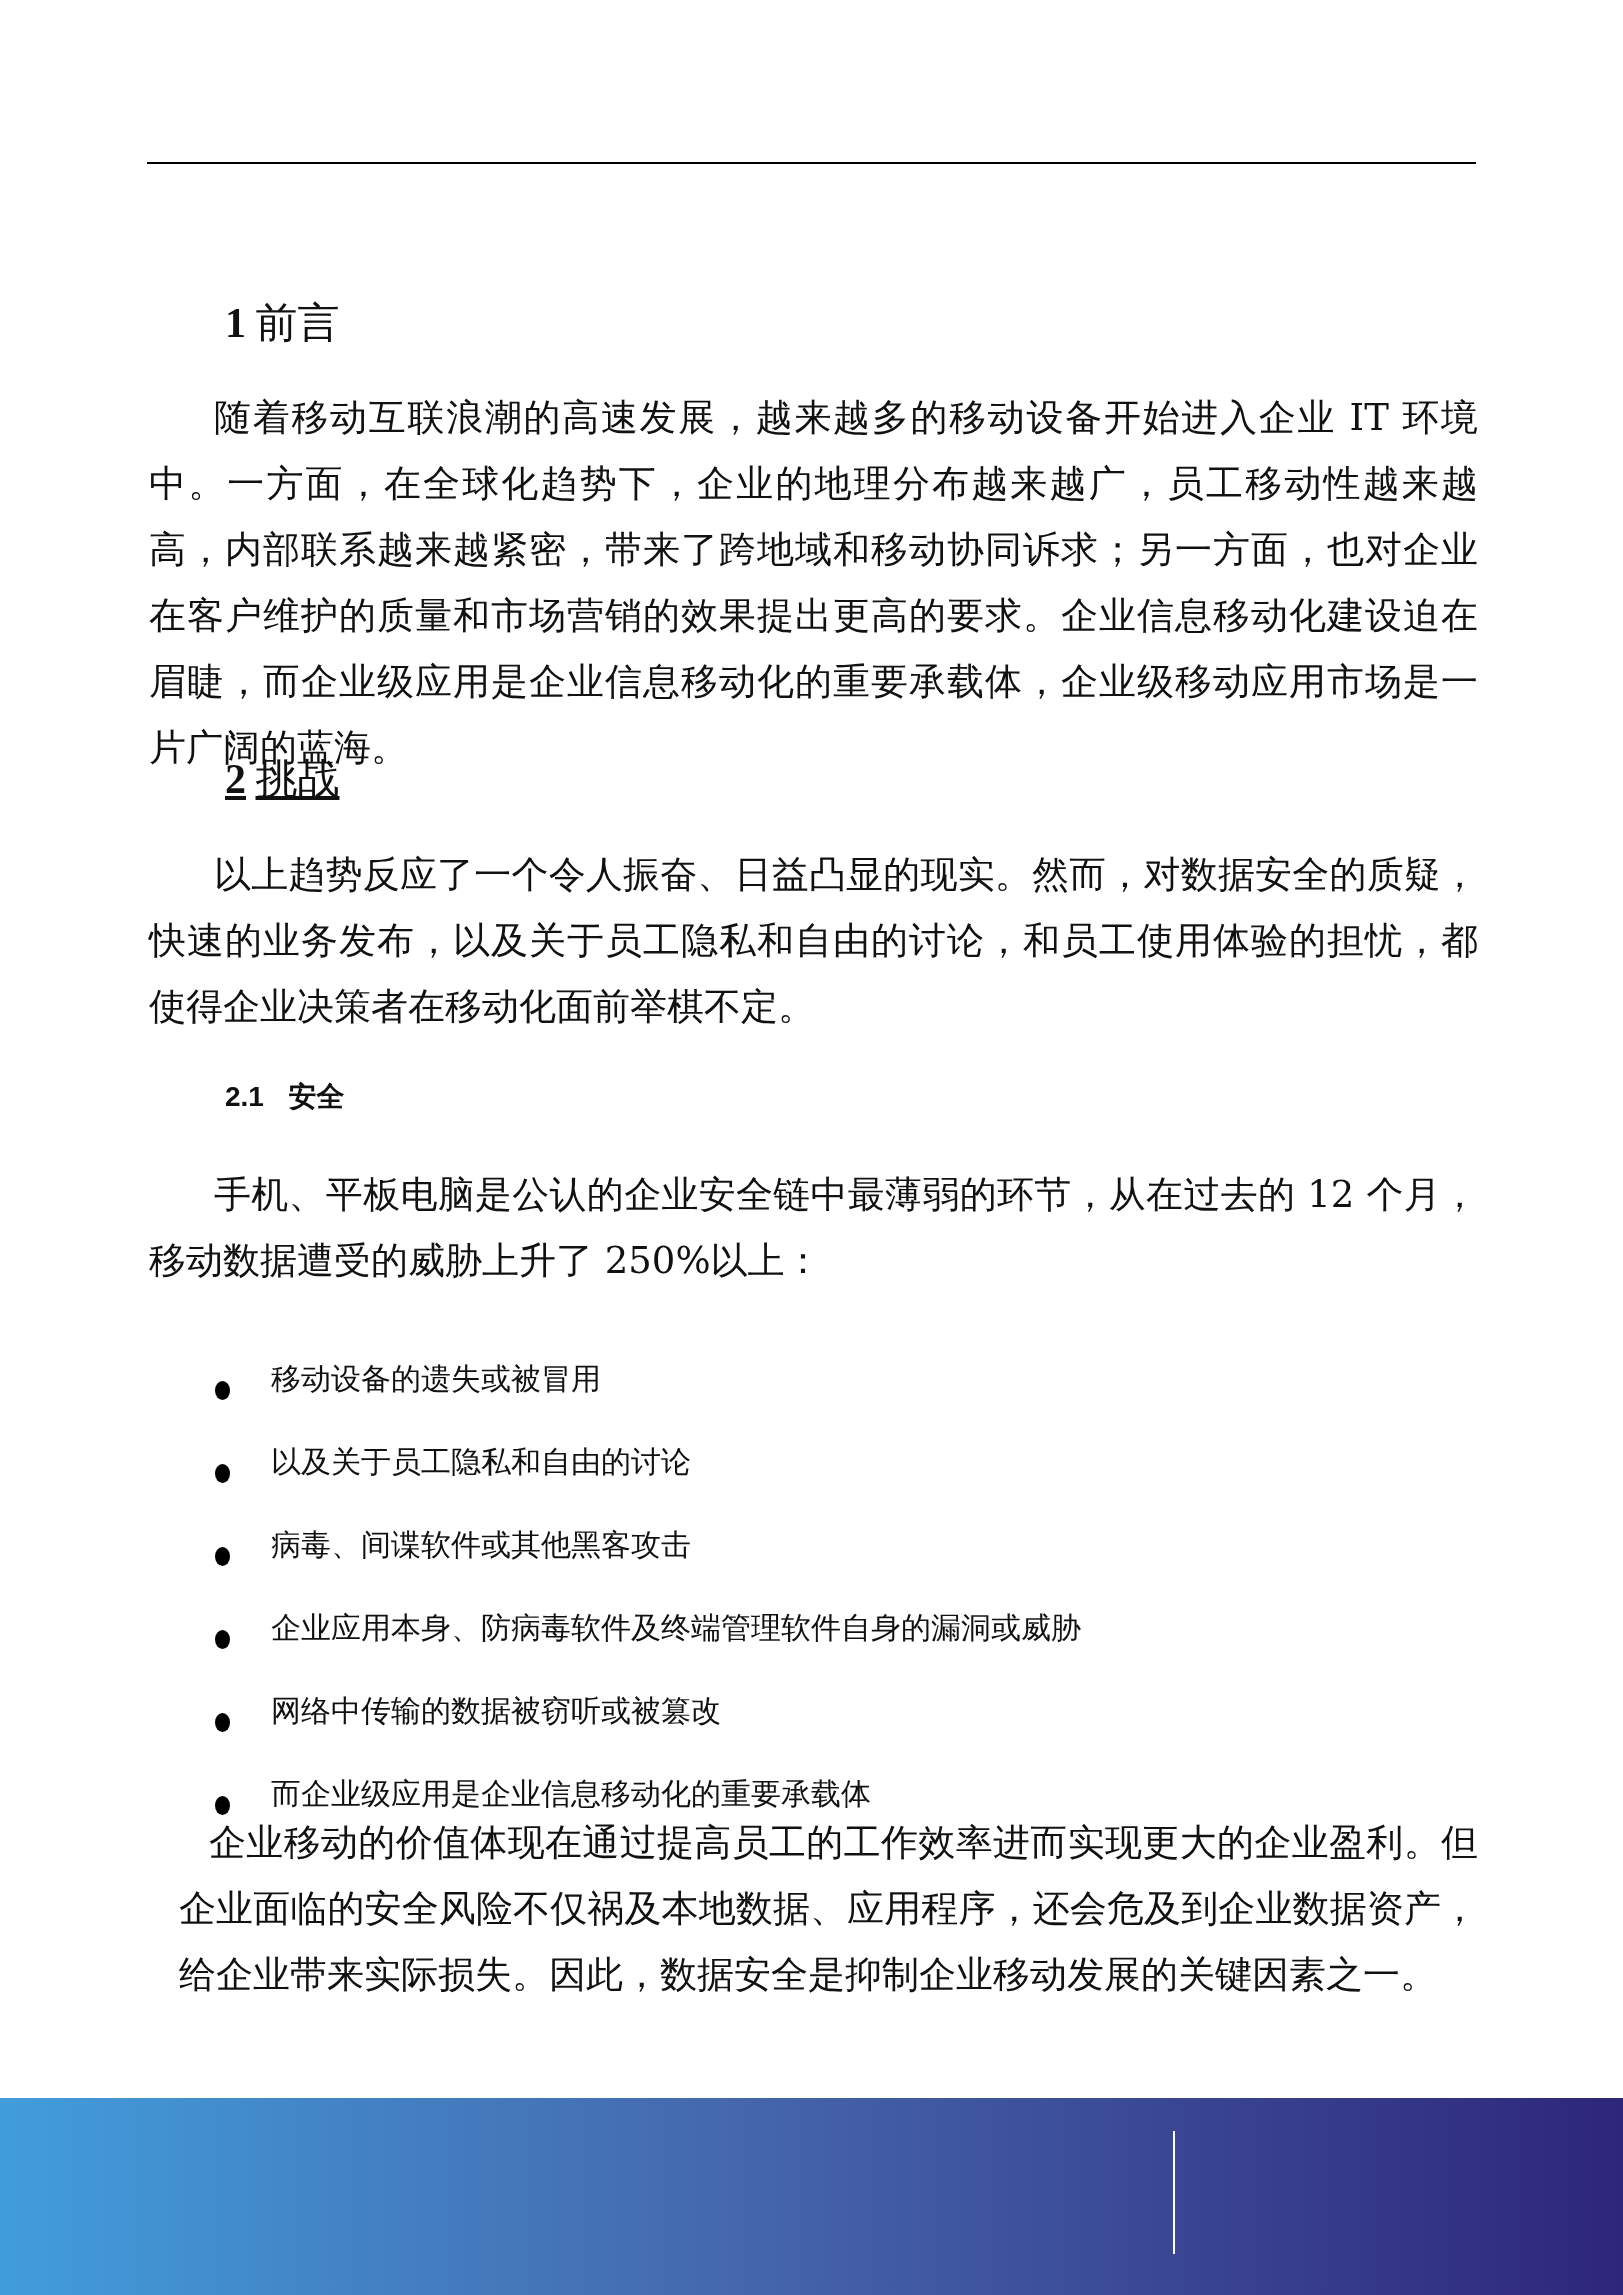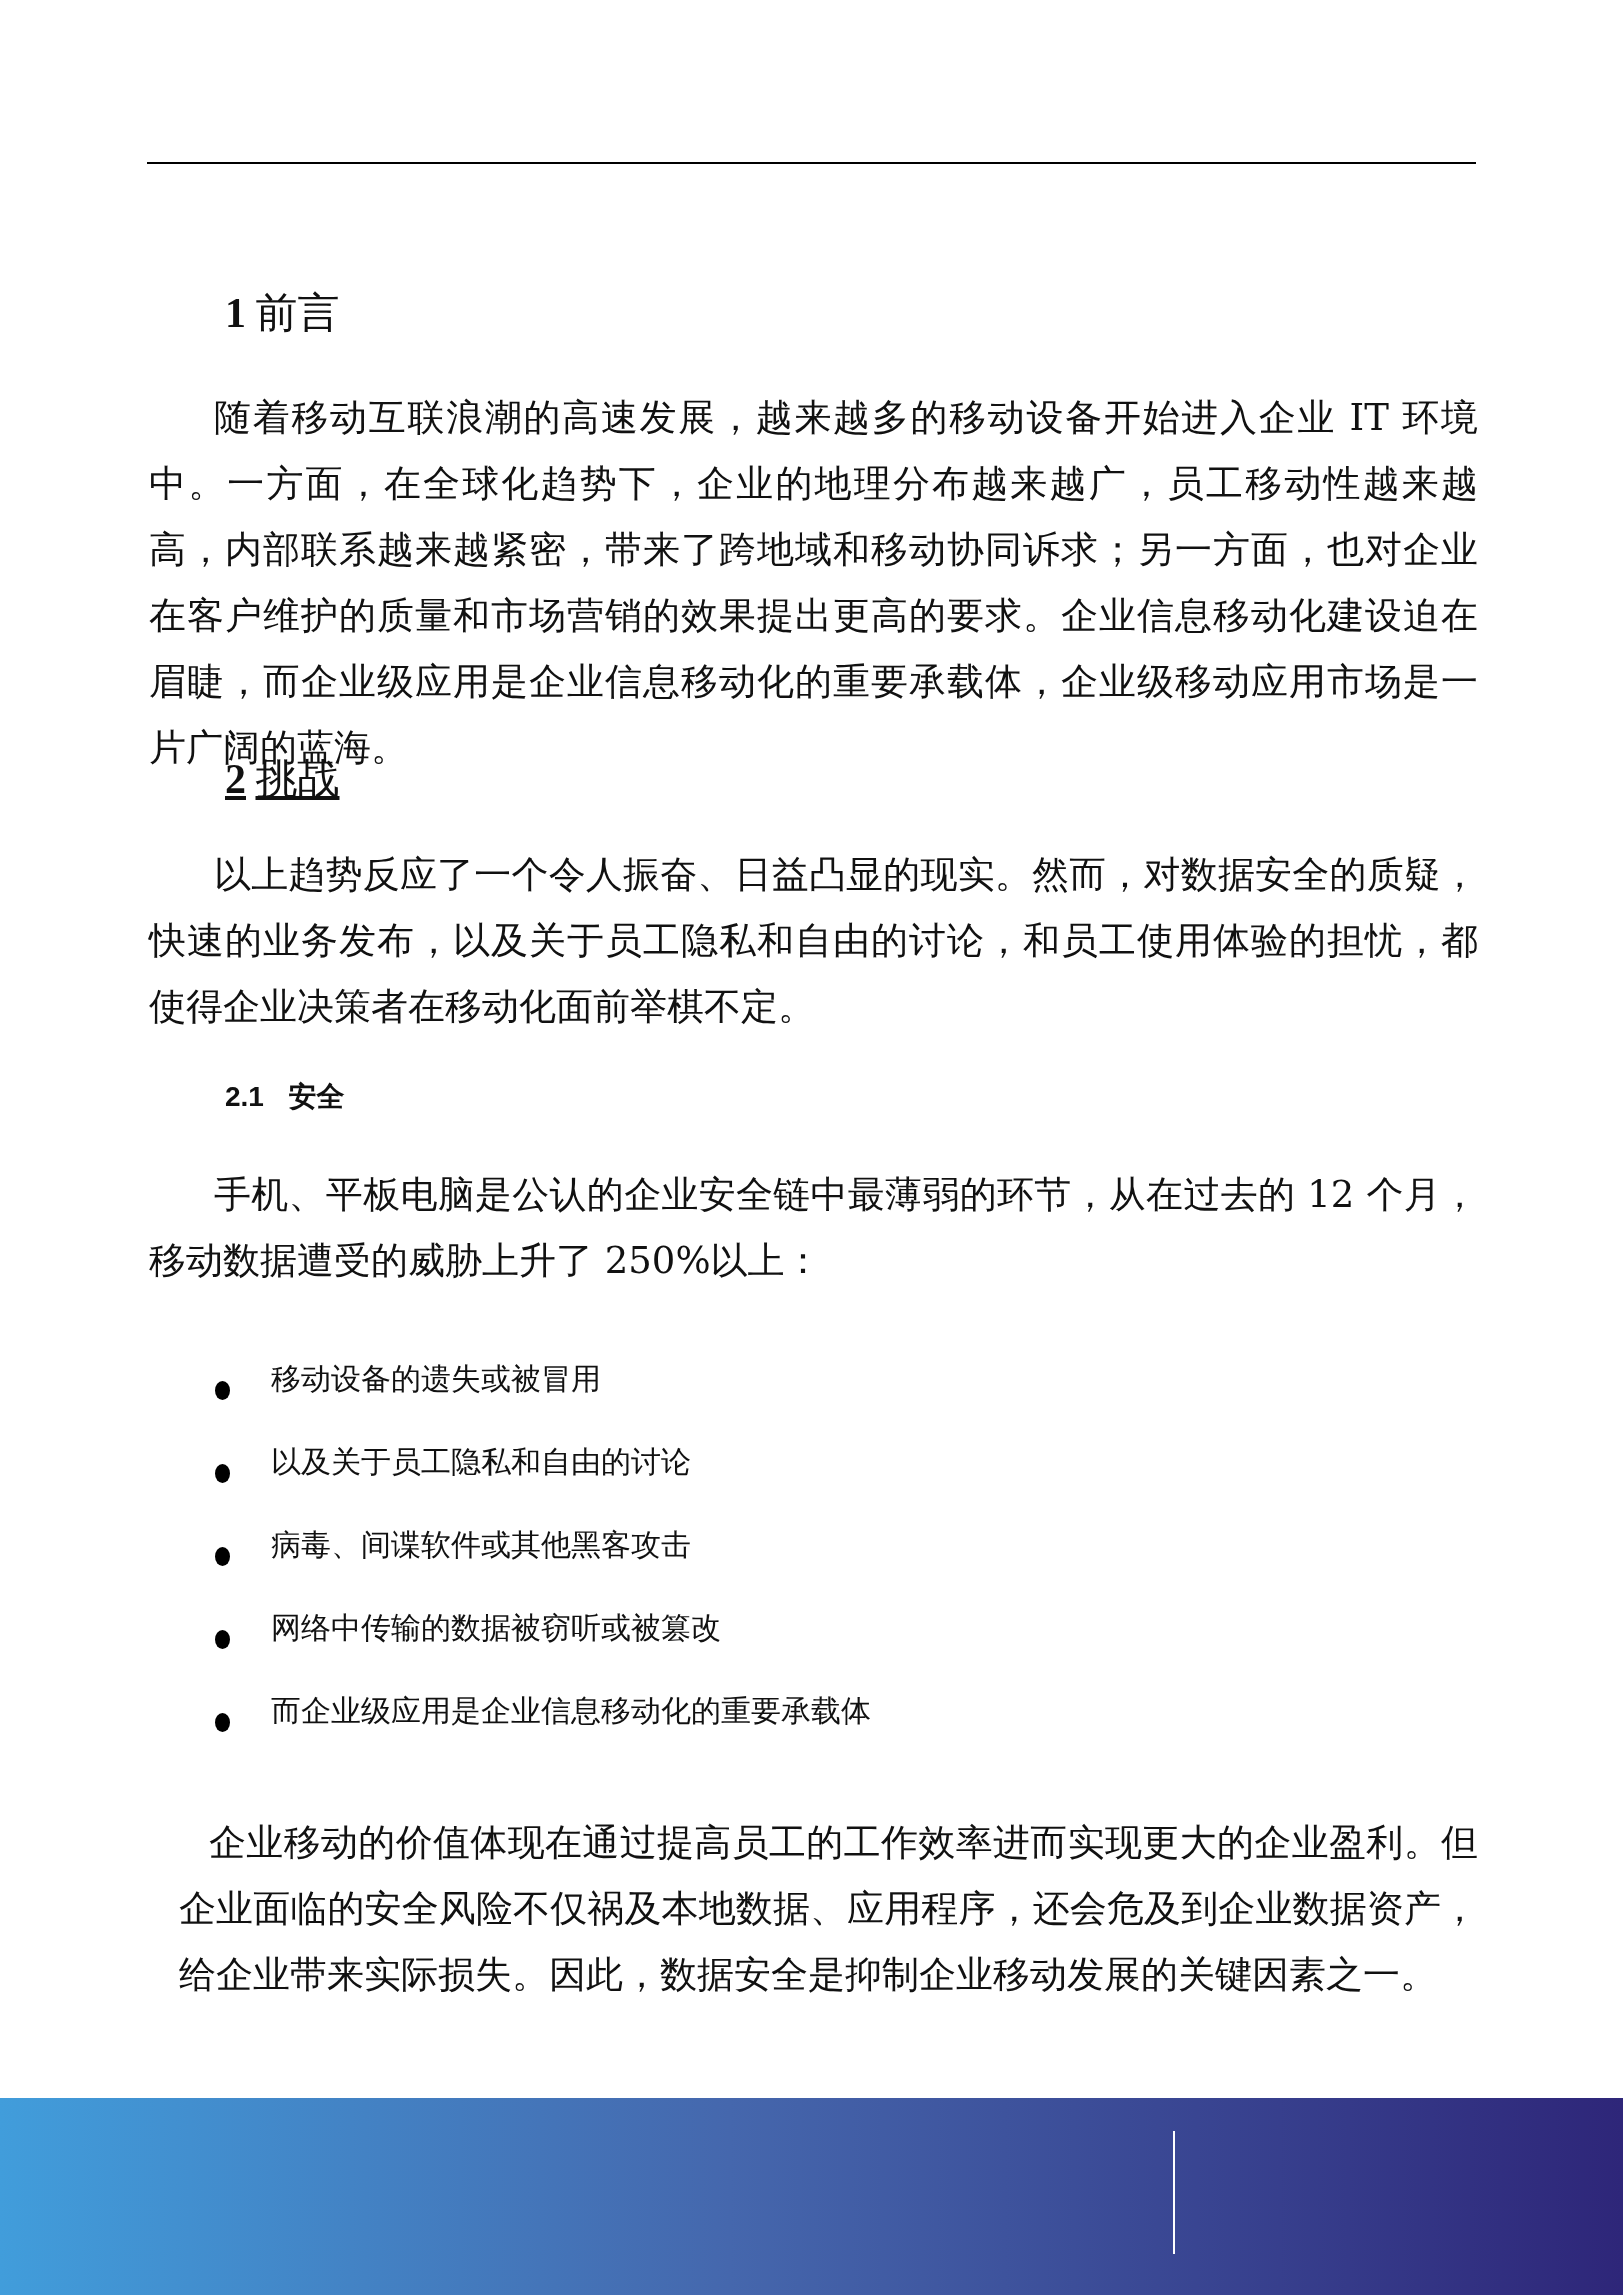--- a/index.html
+++ b/index.html
@@ -41,21 +41,21 @@
   }
   .footer-divider {
     position: absolute; left: 1173px; top: 2131px; width: 2px; height: 123px; background: #ffffff;
   }
 </style>
 </head>
 <body>
 
 <div class="header-rule"></div>
 
-<h1 class="h1" style="top:292px;">
+<h1 class="h1" style="top:302px;">
   <span class="num">1</span><span>前言</span>
 </h1>
 <p class="para" style="top:385px;">随着移动互联浪潮的高速发展，越来越多的移动设备开始进入企业 IT 环境中。一方面，在全球化趋势下，企业的地理分布越来越广，员工移动性越来越高，内部联系越来越紧密，带来了跨地域和移动协同诉求；另一方面，也对企业在客户维护的质量和市场营销的效果提出更高的要求。企业信息移动化建设迫在眉睫，而企业级应用是企业信息移动化的重要承载体，企业级移动应用市场是一片广阔的蓝海。</p>
 
 <h1 class="h1" style="top:758px;text-decoration:underline;">
   <span class="num">2</span><span>挑战</span>
 </h1>
 <p class="para" style="top:842px;">以上趋势反应了一个令人振奋、日益凸显的现实。然而，对数据安全的质疑，快速的业务发布，以及关于员工隐私和自由的讨论，和员工使用体验的担忧，都使得企业决策者在移动化面前举棋不定。</p>
 
 <h2 class="h2" style="top:1083px;">
@@ -71,20 +71,24 @@
   <li>
       <span class="dot"></span>
       <span>以及关于员工隐私和自由的讨论</span>
     </li>
   <li>
       <span class="dot"></span>
       <span>病毒、间谍软件或其他黑客攻击</span>
     </li>
   <li>
       <span class="dot"></span>
+      <span>企业应用本身、防病毒软件及终端管理软件自身的漏洞或威胁</span>
+    </li>
+  <li>
+      <span class="dot"></span>
       <span>网络中传输的数据被窃听或被篡改</span>
     </li>
   <li>
       <span class="dot"></span>
       <span>而企业级应用是企业信息移动化的重要承载体</span>
     </li>
 </ul>
 
 <p class="para indented" style="top:1810px;">企业移动的价值体现在通过提高员工的工作效率进而实现更大的企业盈利。但企业面临的安全风险不仅祸及本地数据、应用程序，还会危及到企业数据资产，给企业带来实际损失。因此，数据安全是抑制企业移动发展的关键因素之一。</p>
 

